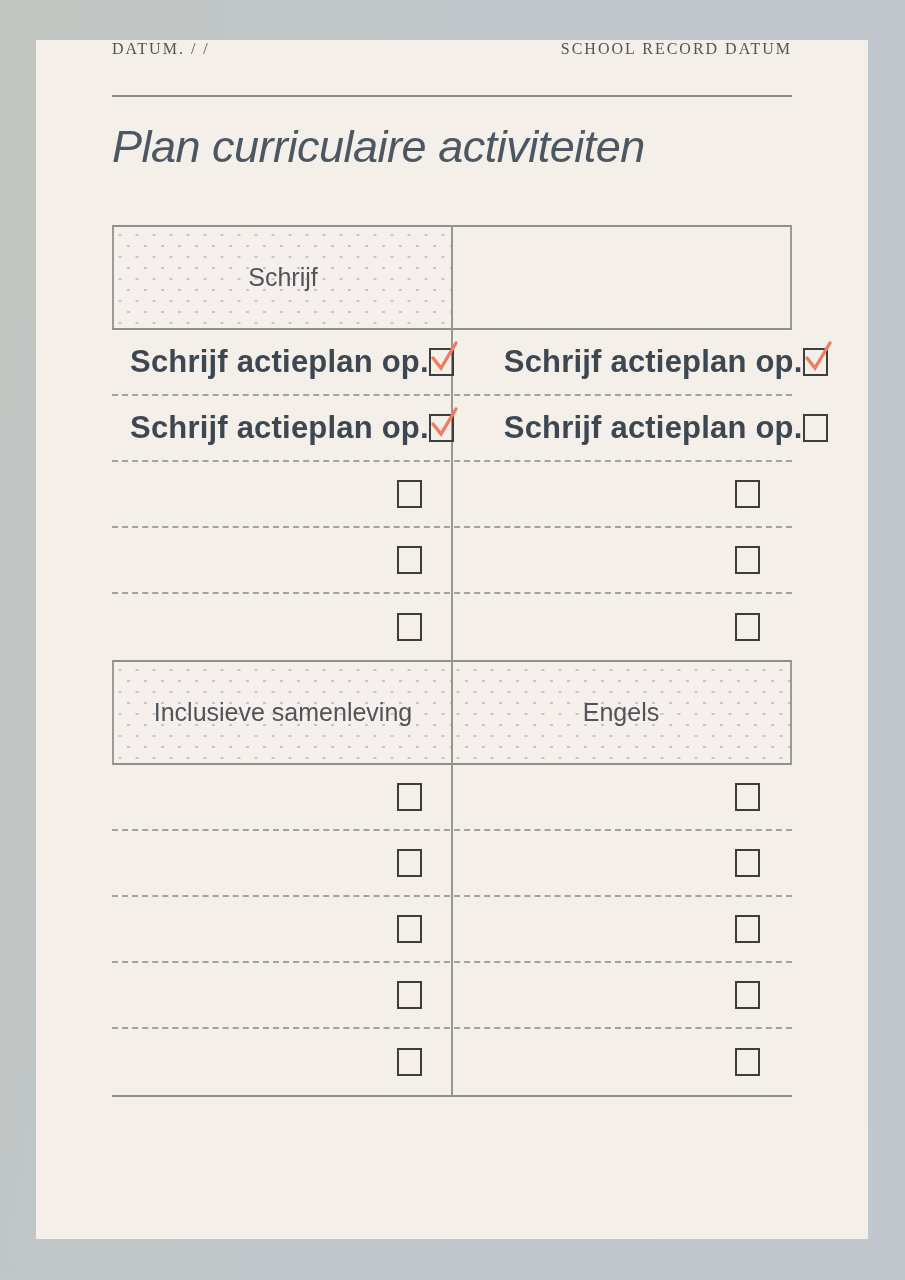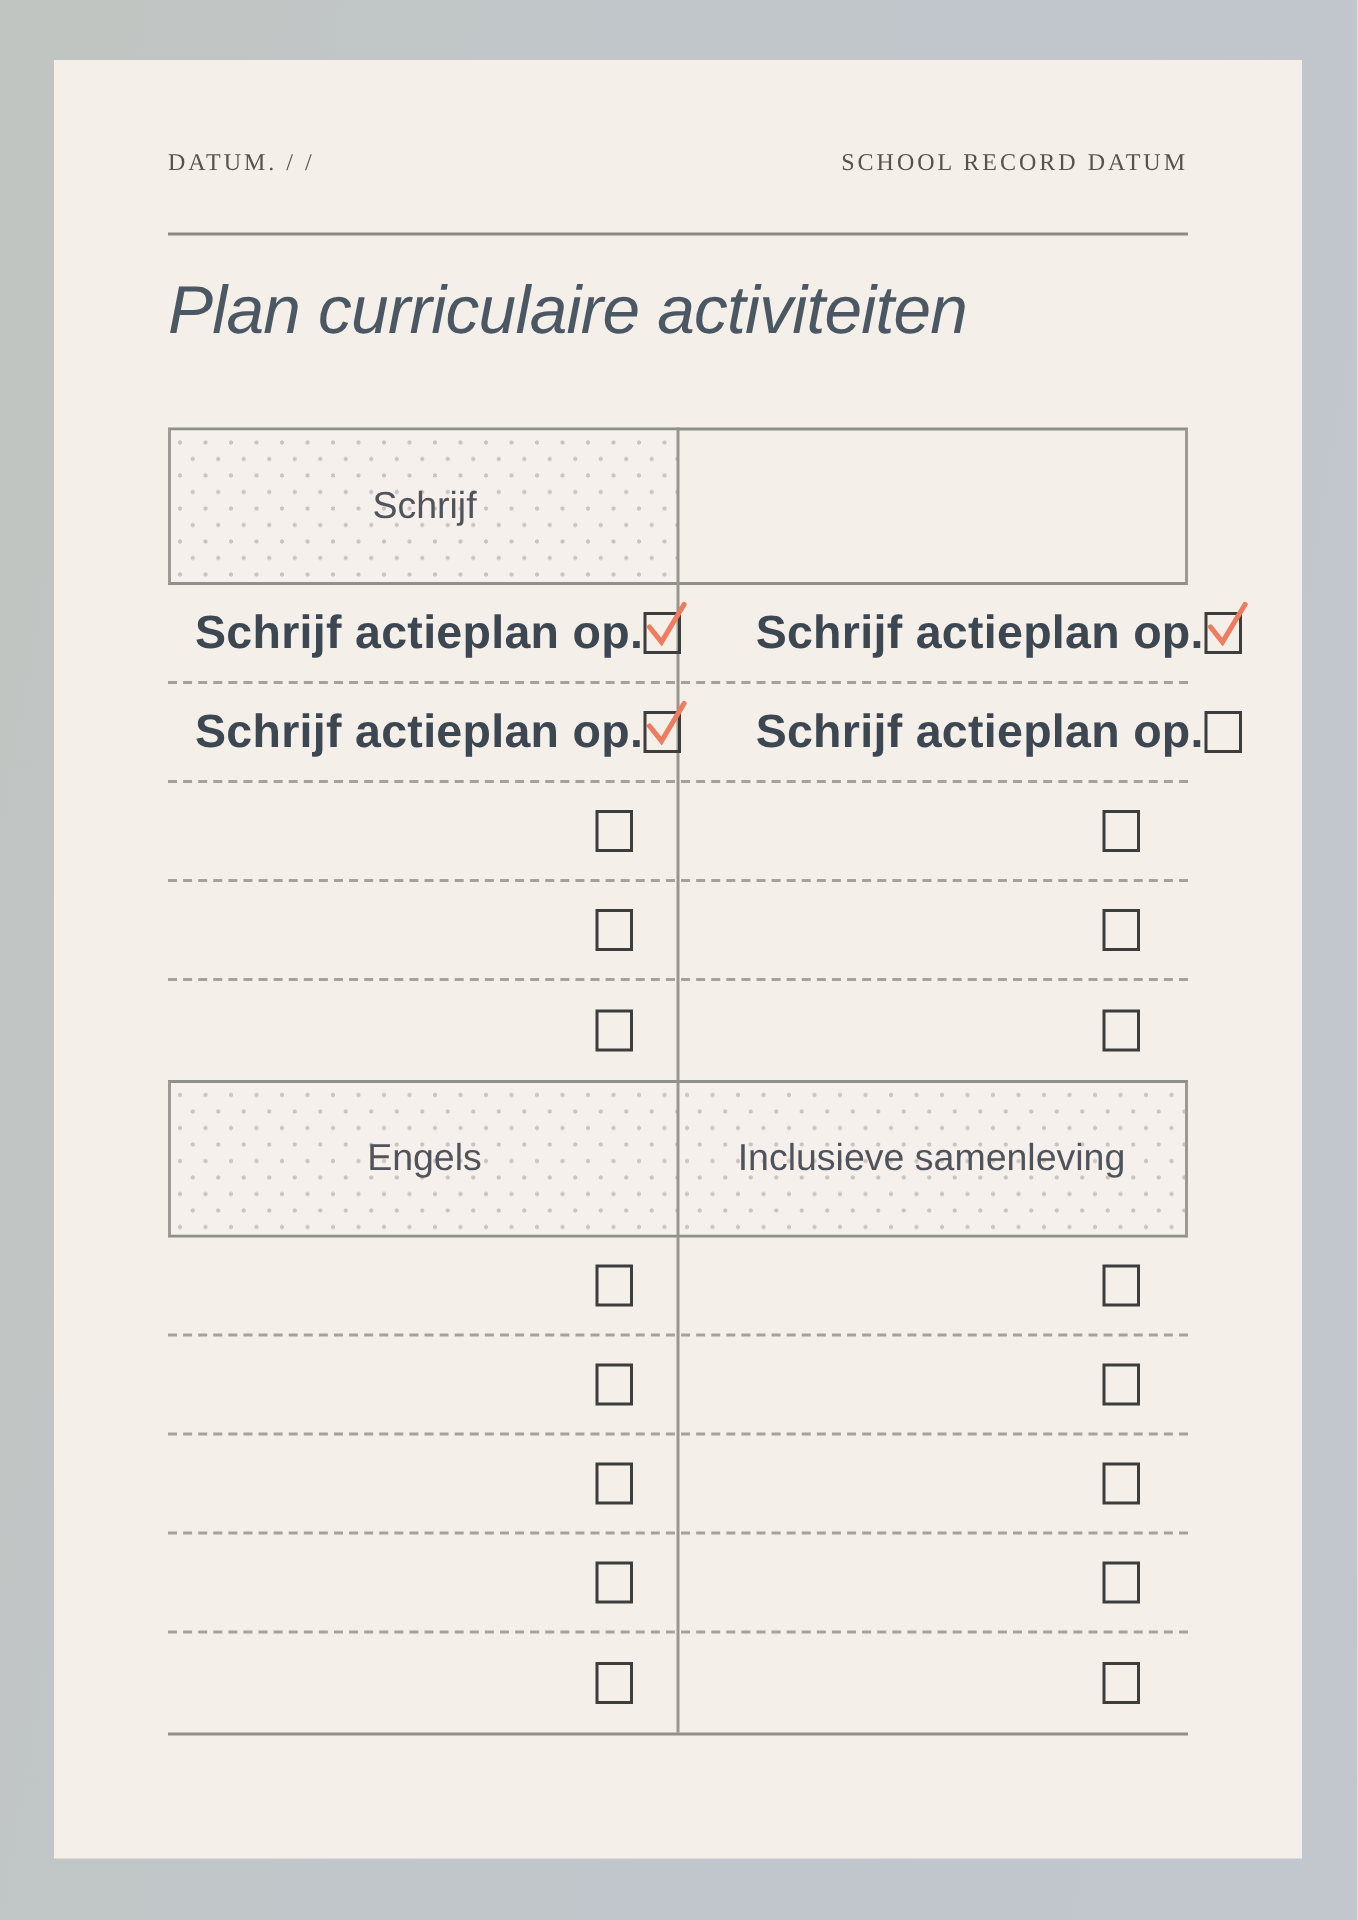--- a/index.html
+++ b/index.html
@@ -12,21 +12,20 @@
   }
   .page {
     position: absolute;
     left: 36px; top: 40px; right: 37px; bottom: 41px;
     background: #f4efe9;
   }
   .content { padding: 0 76px; }
 
   
   .meta {
-    padding-top: 60px;
     display: flex;
     justify-content: space-between;
     align-items: baseline;
     font-family: "Liberation Serif", serif;
     font-size: 16px;
     letter-spacing: 2px;
     color: #56524e;
   }
   .rule {
     margin-top: 37px;
@@ -227,24 +226,24 @@
             <span class="task-label"></span>
             <span class="checkbox">
               
             </span>
           </div>
         </div>
       </div>
 
       <div class="section-header">
         <div class="header-cell">
+          <span>Inclusieve samenleving</span>
+        </div>
+        <div class="header-cell">
           <span>Engels</span>
-        </div>
-        <div class="header-cell">
-          <span>Inclusieve samenleving</span>
         </div>
       </div>
 
       <div class="rows">
         <div class="row-pair">
           <div class="cell">
             <span class="task-label"></span>
             <span class="checkbox">
               
             </span>

